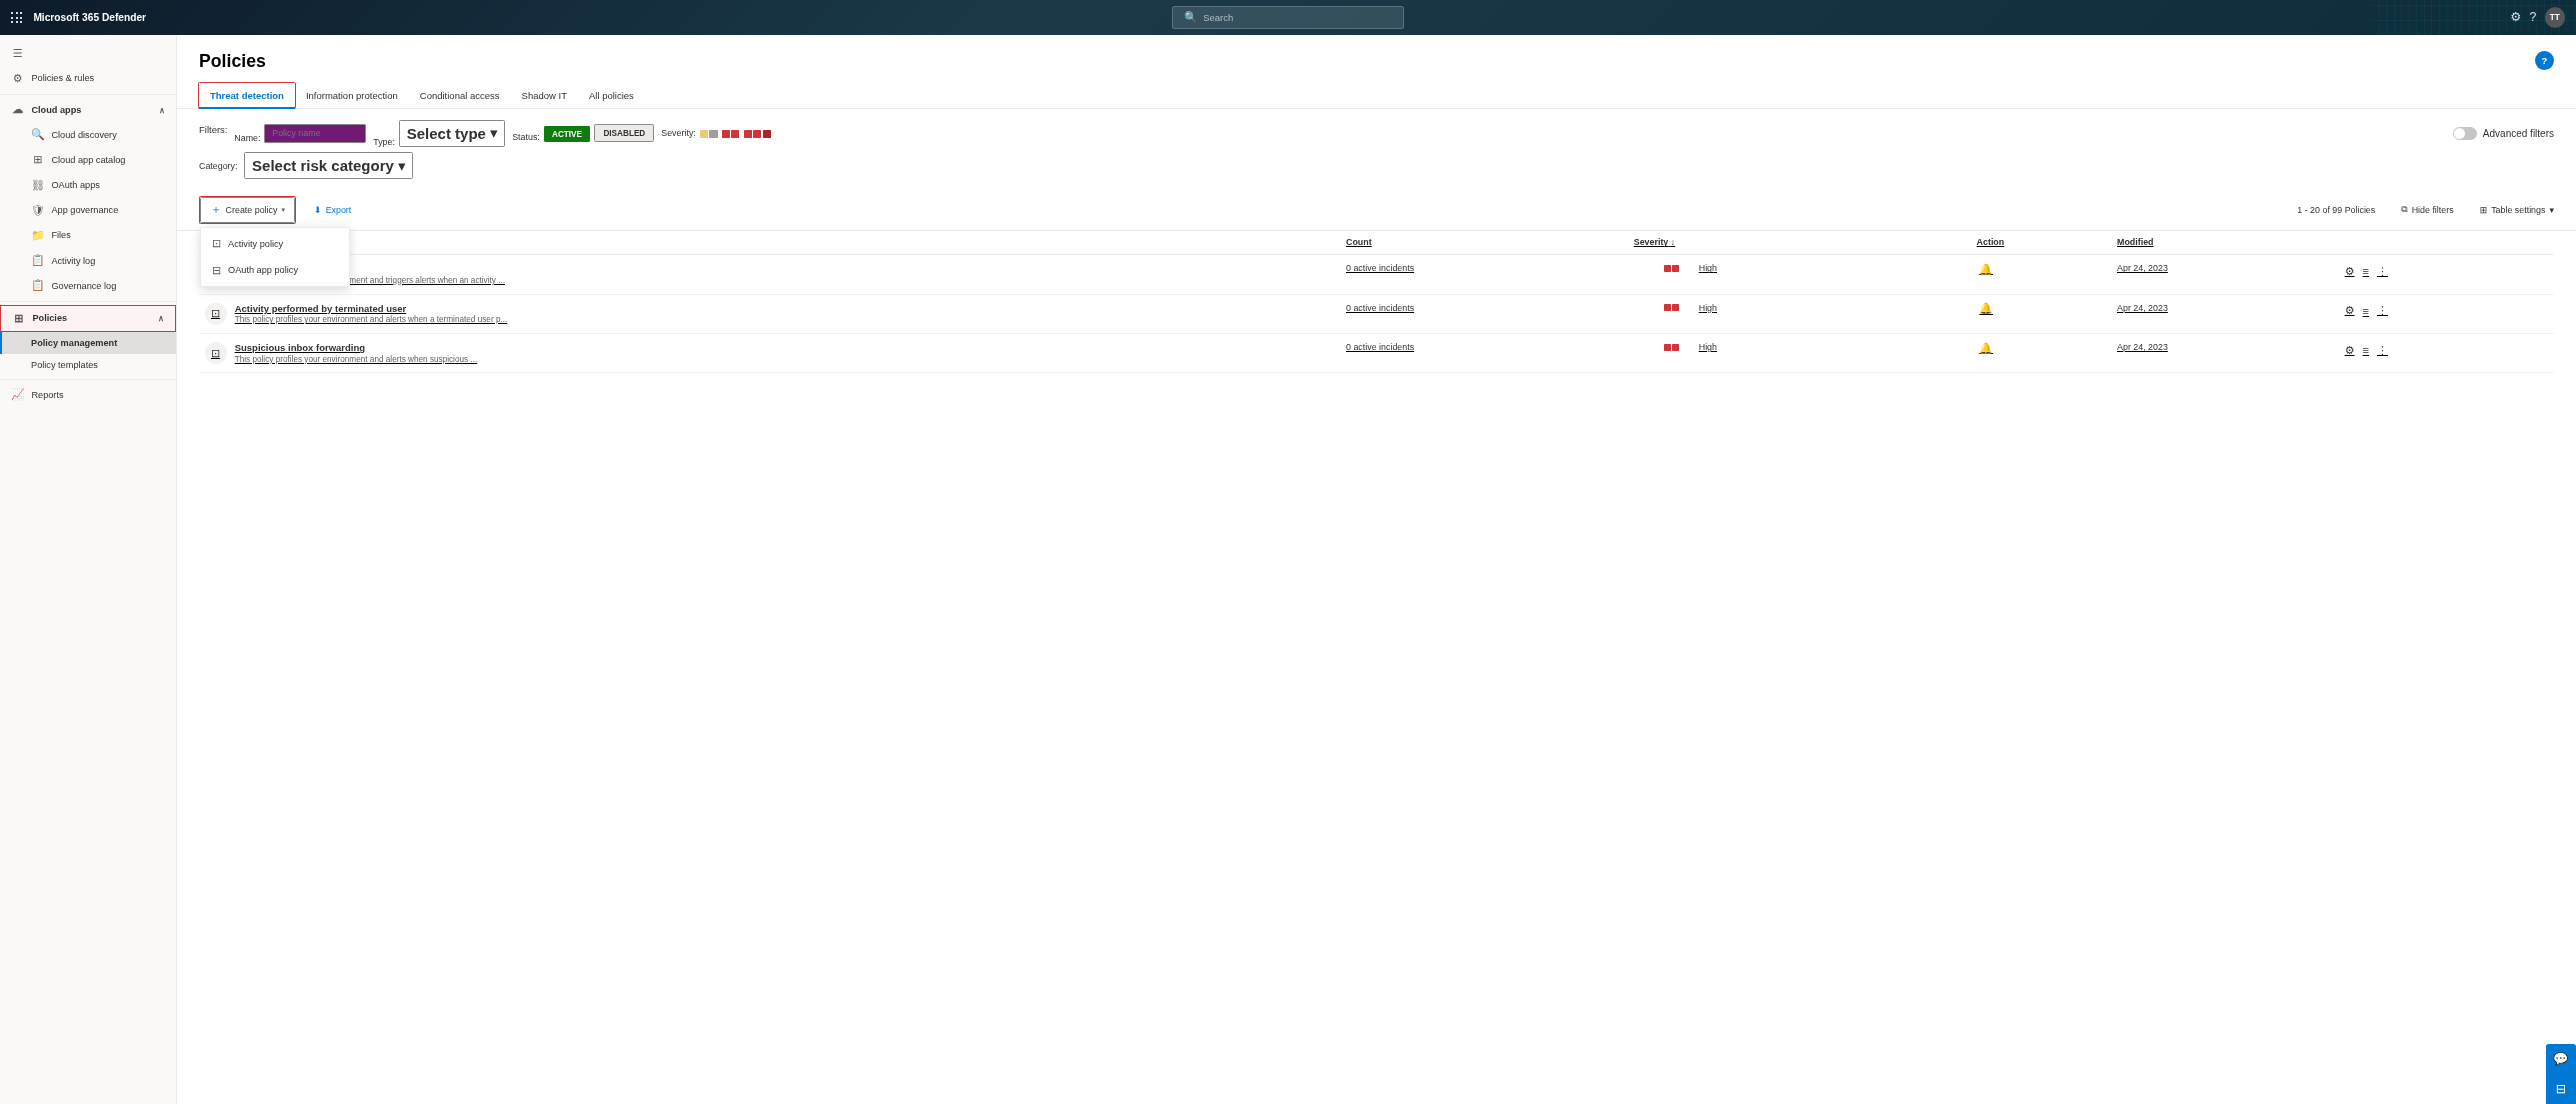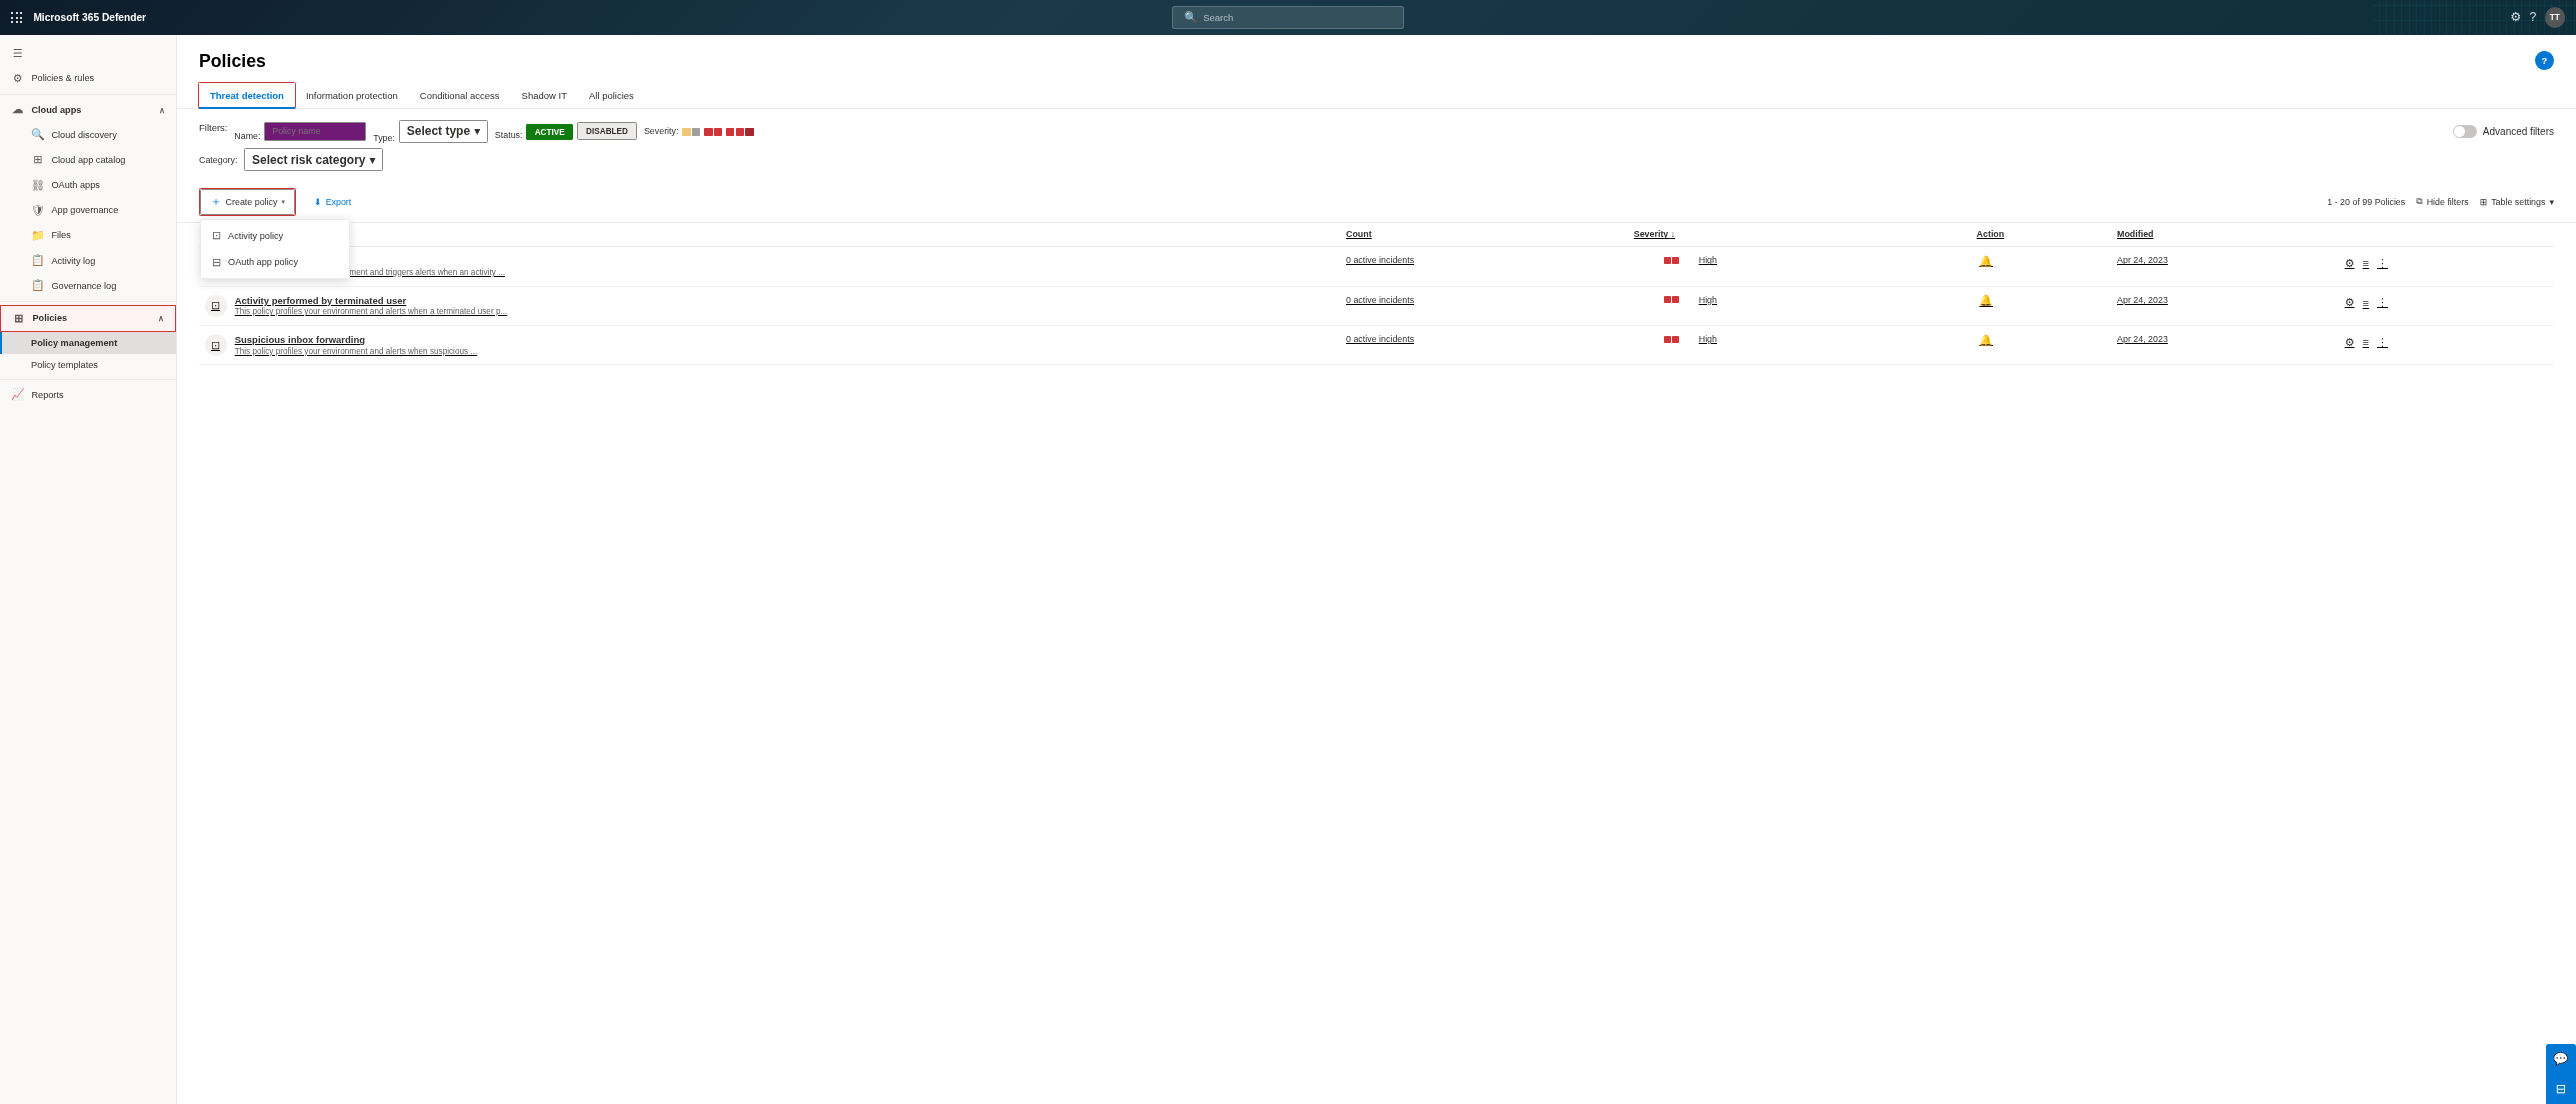--- a/index.html
+++ b/index.html
@@ -155,21 +155,21 @@
       padding: 3.4px 6.8px;
       font-size: 8.9px;
       color: #a19f9d;
       background: #701a75;
       width: 102px;
     }
     .filter-select {
       border: 0.7px solid #8a8886;
       border-radius: 1.4px;
       padding: 3.4px 6.8px;
-      font-size: 12px;
+      font-size: 15px;
       color: #323130;
       background: white;
       display: flex; align-items: center; gap: 4.1px;
       cursor: pointer;
     }
     .filter-select strong { color: #323130; }
     .status-btn {
       padding: 3.4px 8.2px;
       border-radius: 1.4px;
       border: none;
@@ -220,21 +220,21 @@
     .create-btn .chevron { font-size: 6.8px; color: #605e5c; }
     .export-btn {
       display: flex; align-items: center; gap: 4.1px;
       background: white;
       border: none;
       padding: 4.8px 9.5px;
       font-size: 8.9px;
       cursor: pointer;
       color: #0078d4;
     }
-    .toolbar-right { margin-left: auto; display: flex; align-items: center; gap: 11px; font-size: 8.9px; color: #323130; }
+    .toolbar-right { margin-left: auto; display: flex; align-items: center; gap: 26px; font-size: 8.9px; color: #323130; }
     .toolbar-right .count { font-weight: 400; }
     .hide-filters-btn {
       display: flex; align-items: center; gap: 4.1px;
       color: #323130; font-size: 8.9px; cursor: pointer; border: none; background: none;
     }
     .table-settings-btn {
       display: flex; align-items: center; gap: 4.1px;
       color: #323130; font-size: 8.9px; cursor: pointer; border: none; background: none;
     }
 

